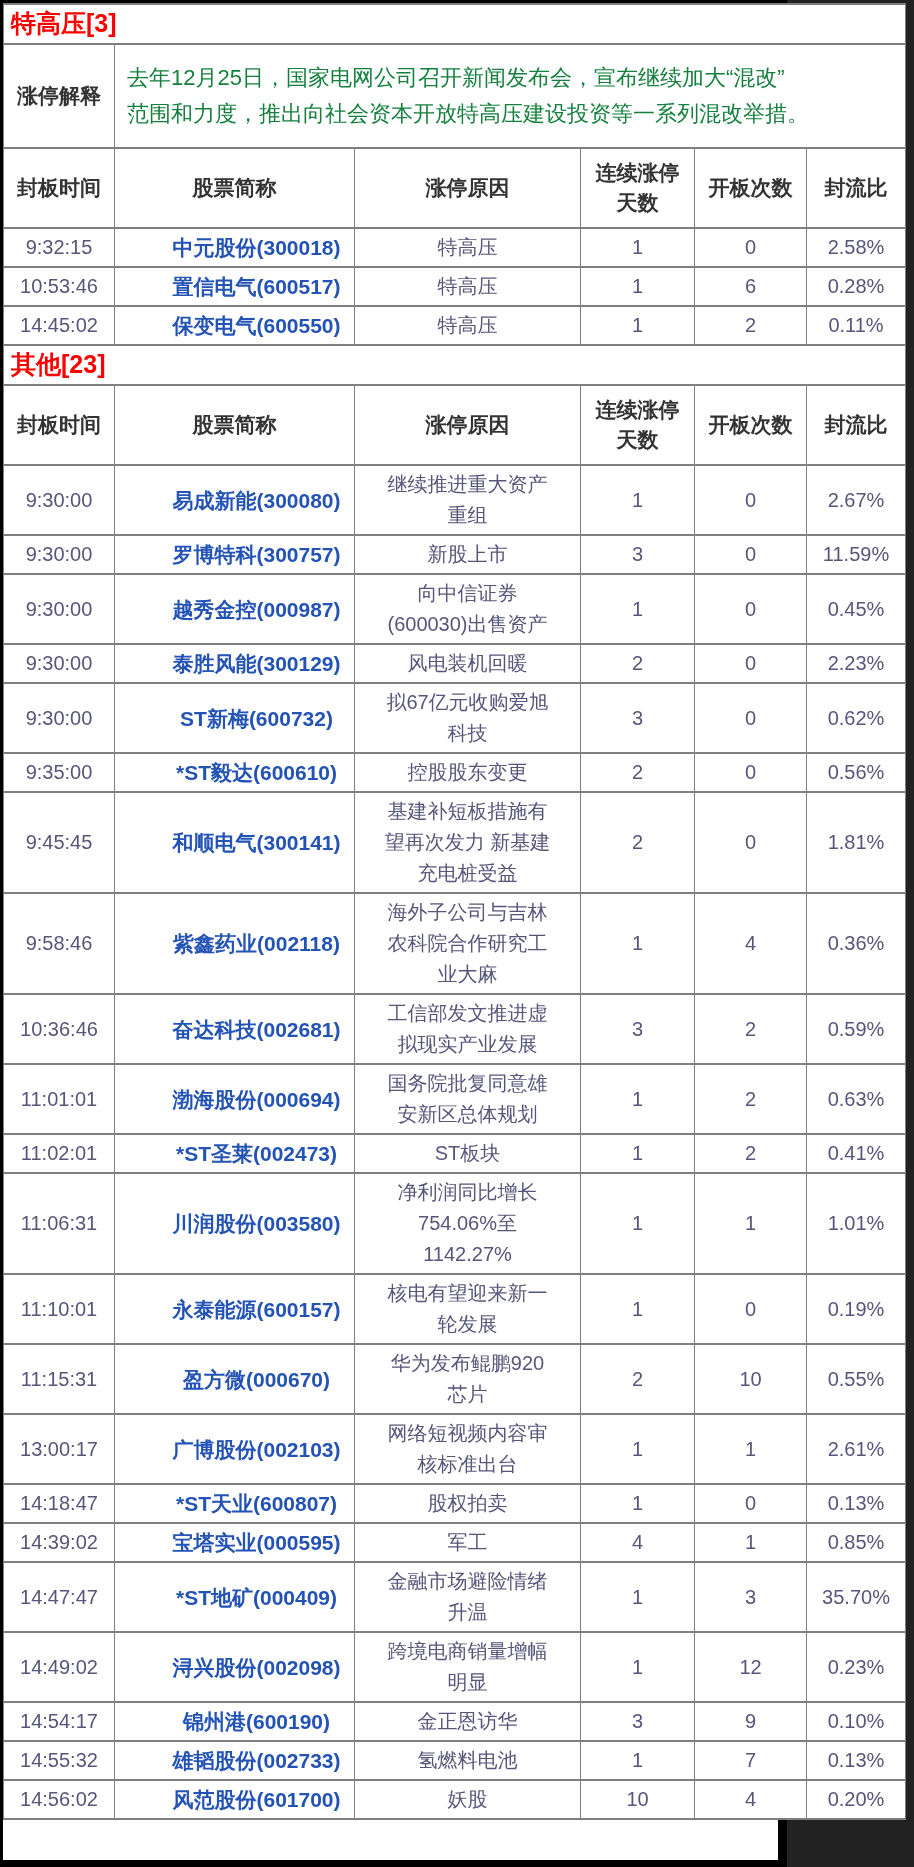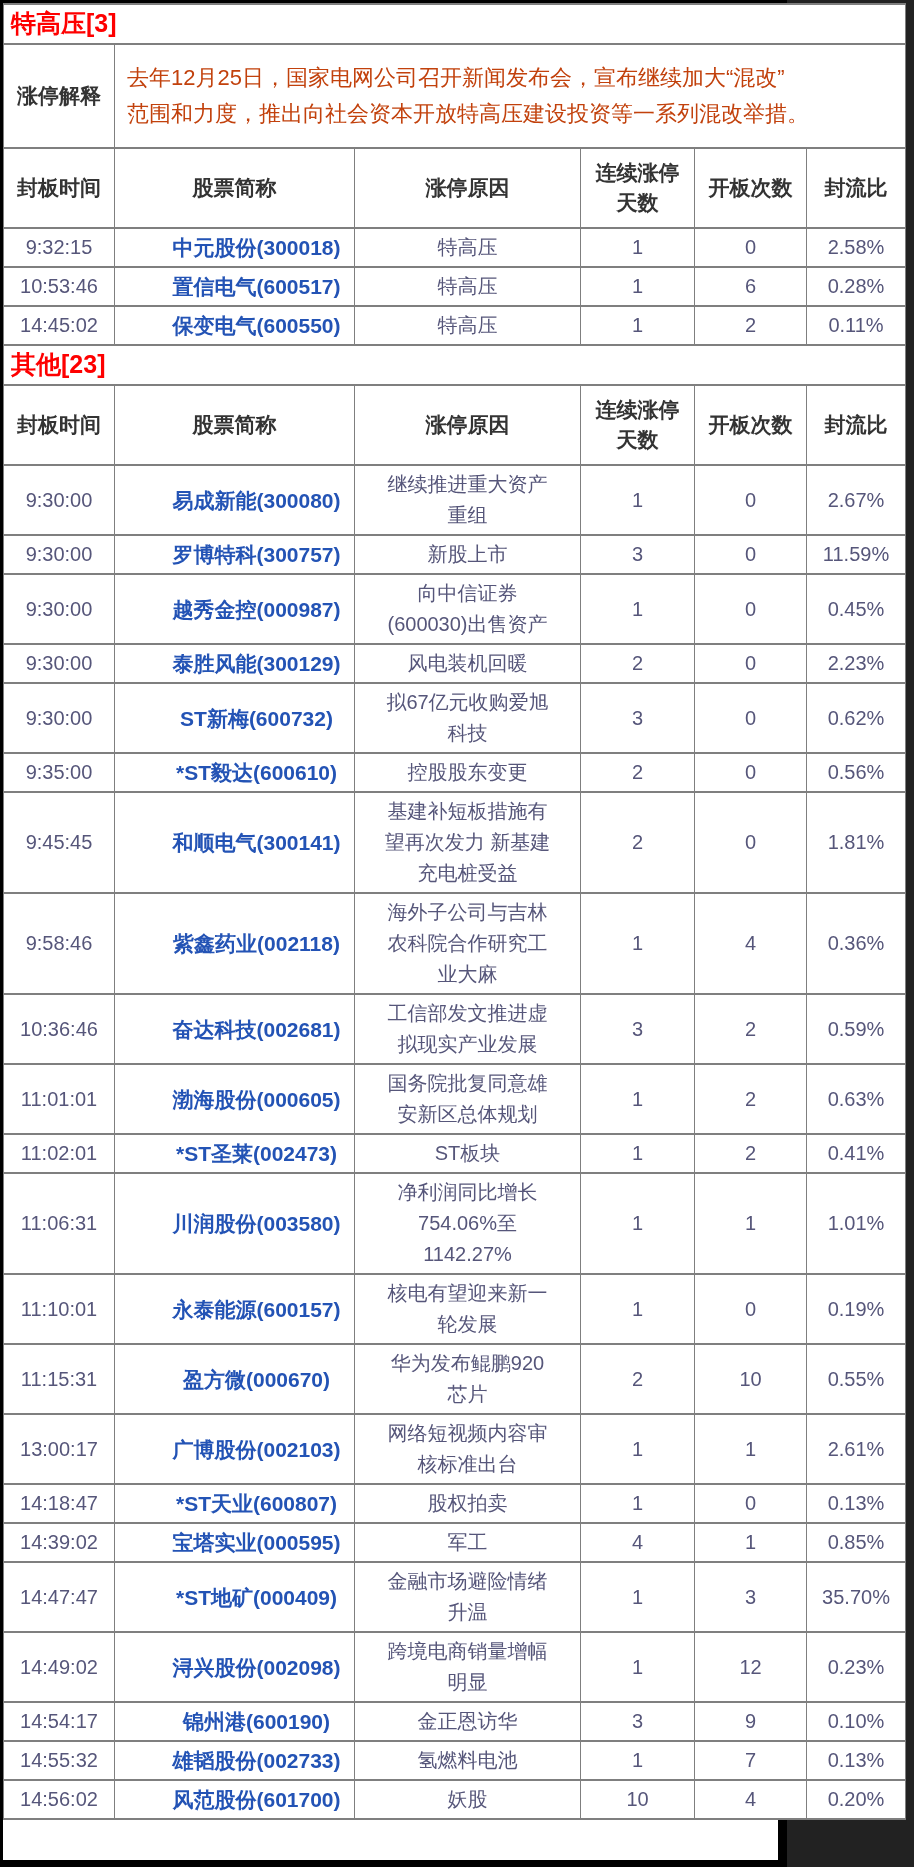--- a/index.html
+++ b/index.html
@@ -34,21 +34,21 @@
   }
   .explain-label {
     font-weight: bold;
     font-size: 21px;
     color: #333;
     text-align: center;
     padding: 4px 2px;
   }
   .explain-text {
     font-size: 22px;
-    color: #c2410c;
+    color: #15803d;
     text-align: left;
     padding: 15px 12px;
     line-height: 36px;
     white-space: pre-line;
   }
   th.col-header {
     font-size: 21px;
     color: #333;
     font-weight: bold;
     text-align: center;
@@ -223,21 +223,21 @@
             <td class="cell time">10:36:46</td>
             <td class="cell name">奋达科技(002681)</td>
             <td class="cell reason">工信部发文推进虚
 拟现实产业发展</td>
             <td class="cell num">3</td>
             <td class="cell num">2</td>
             <td class="cell num">0.59%</td>
           </tr>
           <tr>
             <td class="cell time">11:01:01</td>
-            <td class="cell name">渤海股份(000605)</td>
+            <td class="cell name">渤海股份(000694)</td>
             <td class="cell reason">国务院批复同意雄
 安新区总体规划</td>
             <td class="cell num">1</td>
             <td class="cell num">2</td>
             <td class="cell num">0.63%</td>
           </tr>
           <tr>
             <td class="cell time">11:02:01</td>
             <td class="cell name">*ST圣莱(002473)</td>
             <td class="cell reason">ST板块</td>

